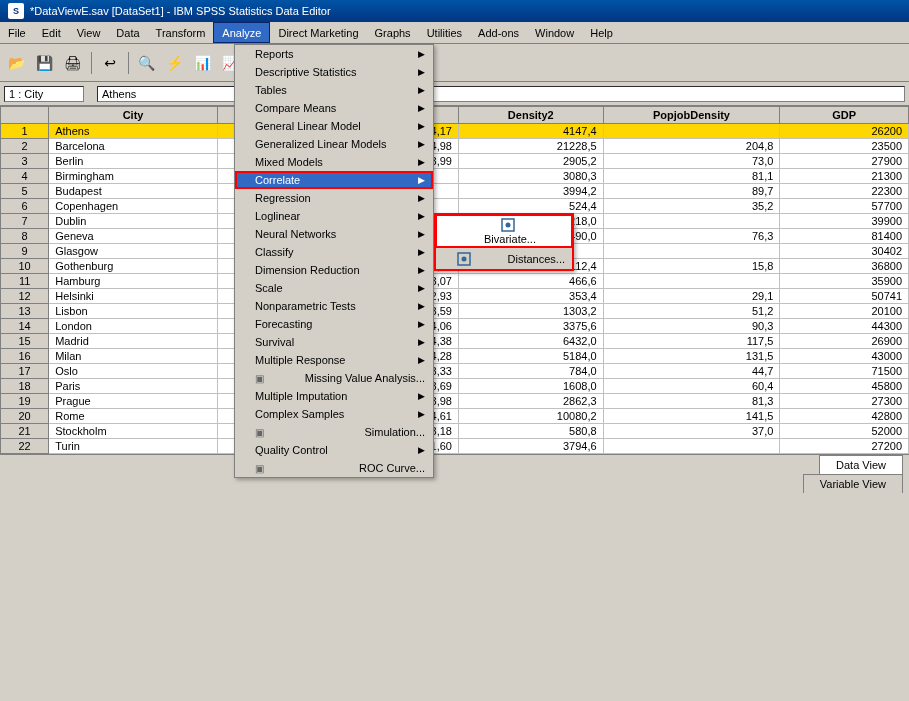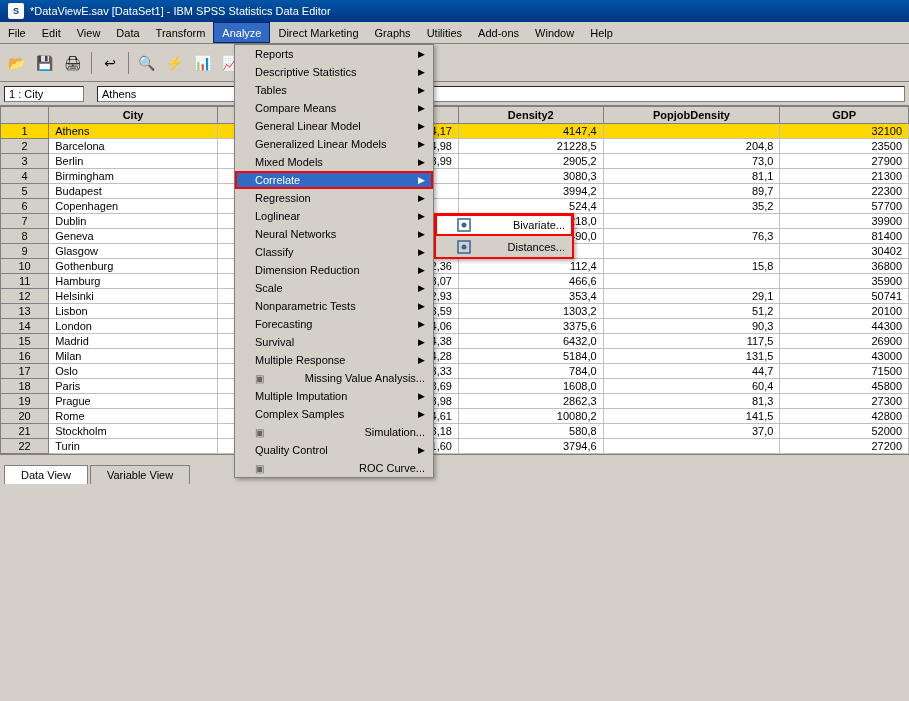--- a/index.html
+++ b/index.html
@@ -27,21 +27,21 @@
     
     #spreadsheet { flex: 1; overflow: hidden; position: relative; }
     table.data-table { border-collapse: collapse; font-size: 11px; background: white; }
     table.data-table th { background: #d4d0c8; border: 1px solid #808080; padding: 2px 8px; font-weight: bold; min-width: 50px; white-space: nowrap; }
     table.data-table td { border: 1px solid #c0c0c0; padding: 1px 6px; text-align: right; min-width: 50px; white-space: nowrap; }
     table.data-table td.row-header { background: #d4d0c8; text-align: center; border: 1px solid #808080; min-width: 30px; }
     table.data-table td.text-cell { text-align: left; }
     table.data-table tr.selected td { background: #ffd700; }
 
     
-    #bottom-tabs { background: #d4d0c8; border-top: 1px solid #808080; height: 30px; display: flex; align-items: flex-end; padding: 0 4px; }
+    #bottom-tabs { background: #d4d0c8; border-top: 1px solid #808080; height: 30px; display: flex; align-items: flex-end; padding: 0 4px; flex-direction: column; }
     .tab { padding: 3px 16px; border: 1px solid #808080; border-bottom: none; background: #d4d0c8; cursor: pointer; font-size: 11px; margin-right: 2px; }
     .tab.active { background: white; }
 
     
     #dropdown-container { position: absolute; top: 0; left: 0; z-index: 1000; pointer-events: none; }
     .dropdown { position: absolute; background: #d4d0c8; border: 1px solid #808080; box-shadow: 2px 2px 4px rgba(0,0,0,0.3); pointer-events: all; min-width: 180px; }
     .dropdown-item { padding: 3px 8px 3px 20px; cursor: pointer; display: flex; align-items: center; justify-content: space-between; white-space: nowrap; font-size: 11px; position: relative; }
     .dropdown-item .arrow { font-size: 9px; margin-left: 10px; }
 
     
@@ -51,20 +51,21 @@
       outline: 2px solid red;
       outline-offset: -2px;
     }
 
     
     .submenu-item.bivariate-active {
       background: white;
       outline: 2px solid red;
       outline-offset: -2px;
       color: black;
+      flex-direction: column;
     }
   </style>
 </head>
 <body>
 
 <div id="title-bar">
   <span class="app-icon">S</span>
   <span>*DataViewE.sav [DataSet1] - IBM SPSS Statistics Data Editor</span>
 </div>
 
@@ -121,21 +122,21 @@
       </tr>
     </thead>
     <tbody id="table-body">
     <tr class="selected">
           <td class="row-header">1</td>
           <td class="text-cell">Athens</td>
           <td class=""></td>
           <td class="">4,17</td>
           <td class="">4147,4</td>
           <td class=""></td>
-          <td class="">32100</td>
+          <td class="">26200</td>
         </tr>
         <tr>
           <td class="row-header">2</td>
           <td class="text-cell">Barcelona</td>
           <td class=""></td>
           <td class="">4,98</td>
           <td class="">21228,5</td>
           <td class="">204,8</td>
           <td class="">23500</td>
         </tr>

